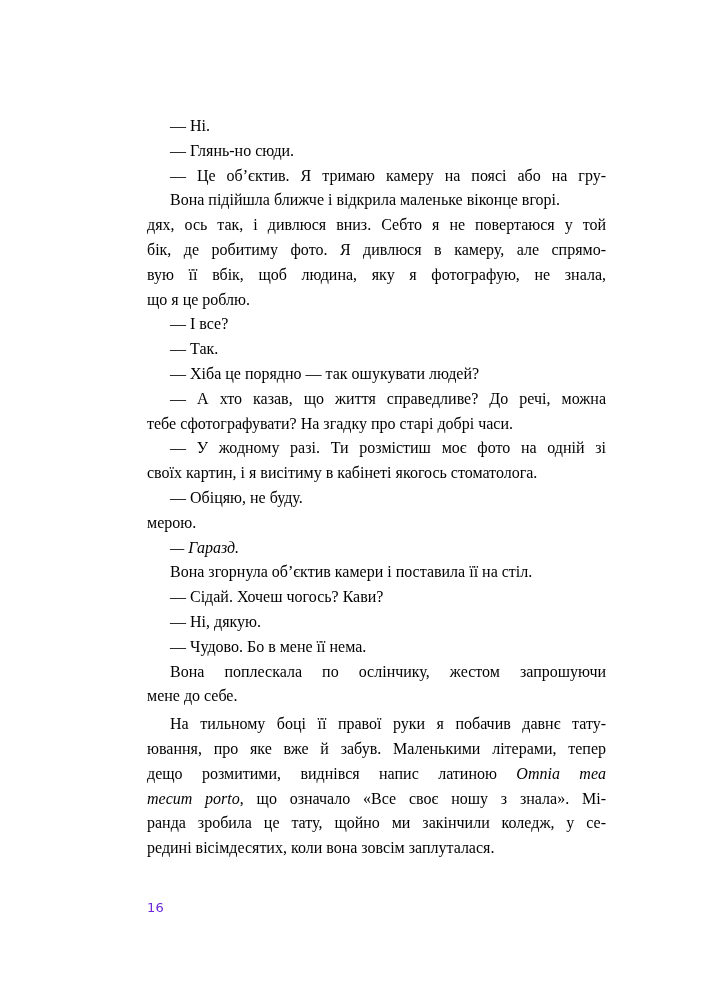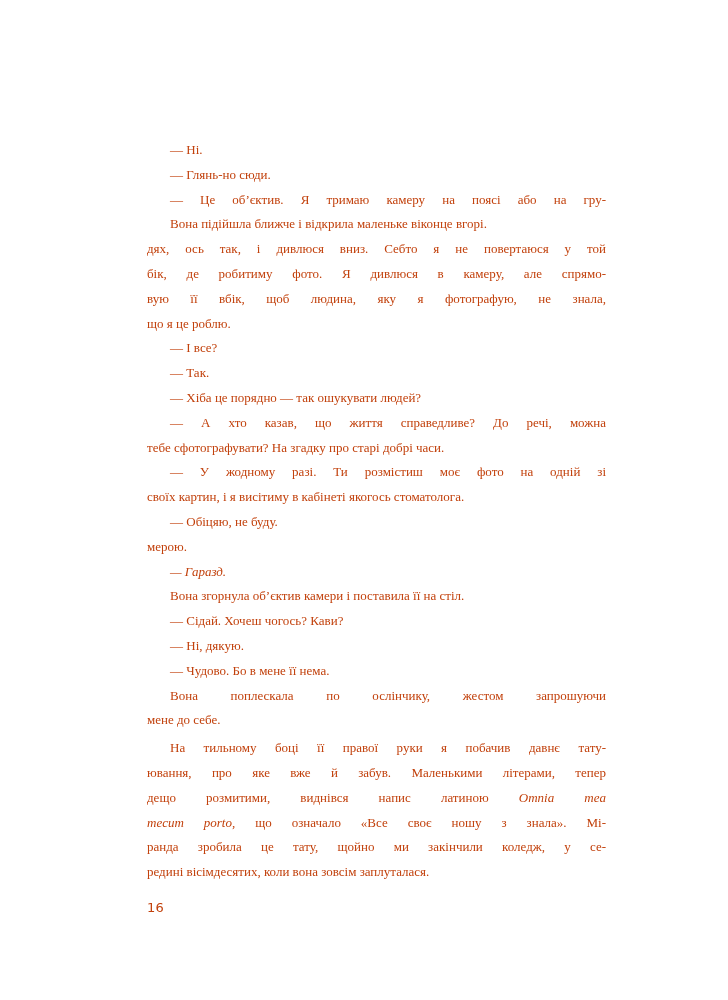--- a/index.html
+++ b/index.html
@@ -20,25 +20,24 @@
     width: 728px;
     height: 1000px;
     background: #ffffff;
   }
   .text-block {
     position: absolute;
     left: 147px;
     top: 114px;
     width: 459px;
     font-family: "Liberation Serif", "DejaVu Serif", serif;
-    font-size: 13px;
+    font-size: 16px;
     line-height: 24.8px;
-    color: #c2410c;
+    color: #000000;
     text-align: justify;
-    margin-top: 24px;
   }
   .line {
     display: block;
     white-space: nowrap;
     text-align: justify;
     text-align-last: justify;
     height: 24.8px;
   }
   .line.indent {
     padding-left: 23px;
@@ -51,21 +50,21 @@
   }
   .ital {
     font-style: italic;
   }
   .page-number {
     position: absolute;
     left: 147px;
     top: 900px;
     font-family: "DejaVu Sans", "Liberation Sans", sans-serif;
     font-size: 13px;
-    color: #c2410c;
+    color: #6d28d9;
     letter-spacing: 0.3px;
   }
 </style>
 </head>
 <body>
 
 <div class="page">
   <div class="text-block">
     <span class="line indent last" style="display: block;">— Ні.</span>
     <span class="line indent last" style="display: block;">— Глянь-но сюди.</span>

